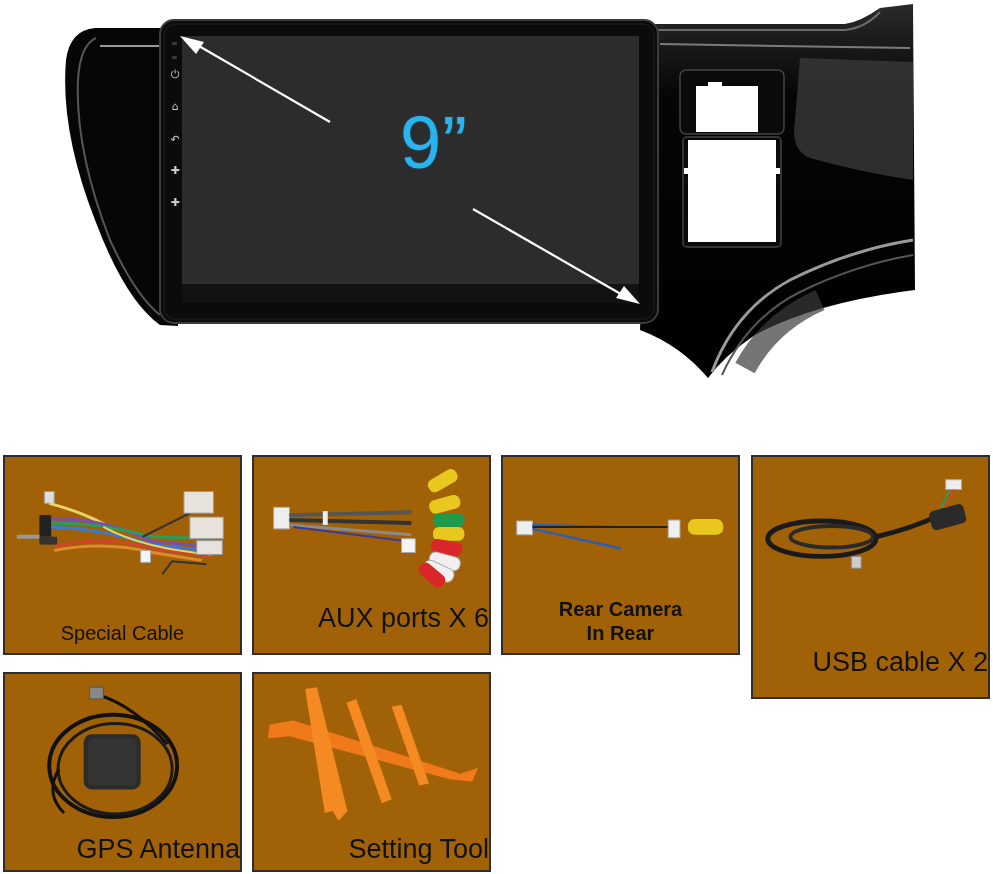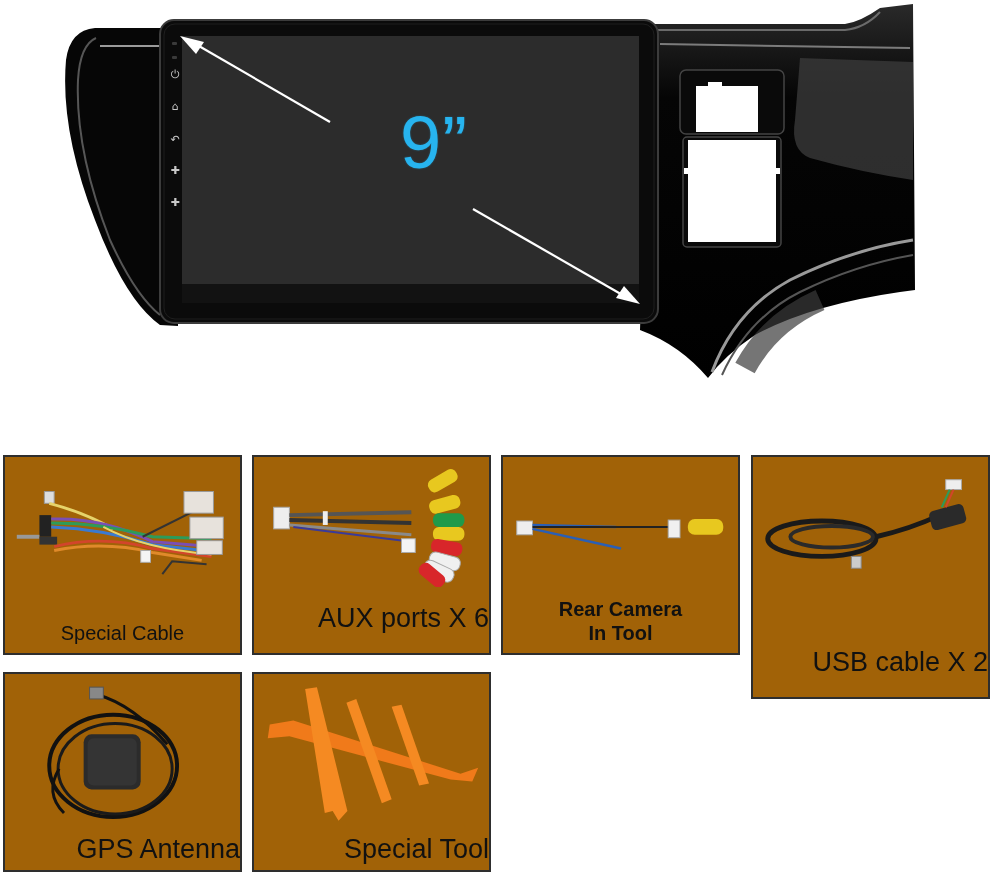--- a/index.html
+++ b/index.html
@@ -153,21 +153,21 @@
   <svg class="pic" viewBox="0 0 239 130">
     <rect x="14" y="64" width="16" height="14" fill="#eee" stroke="#aaa"></rect>
     <path d="M30,68 L115,70" stroke="#2a5fb5" stroke-width="2.5"></path>
     <path d="M30,72 L120,92" stroke="#2a5fb5" stroke-width="2.5"></path>
     <path d="M30,70 L175,70" stroke="#222" stroke-width="2"></path>
     <rect x="168" y="63" width="12" height="18" fill="#f0f0f0" stroke="#aaa"></rect>
     <rect x="188" y="62" width="36" height="16" rx="7" fill="#e8c81f"></rect>
   </svg>
   <div class="cap two">
     <div>Rear Camera</div>
-    <div>In Tool</div>
+    <div>In Rear</div>
   </div>
 </div>
 
 <div class="acc-box" style="left:751px;top:455px;width:239px;height:244px;">
   <svg class="pic" viewBox="0 0 239 130">
     <ellipse cx="70" cy="82" rx="55" ry="18" fill="none" stroke="#1a1a1a" stroke-width="5"></ellipse>
     <ellipse cx="80" cy="80" rx="42" ry="11" fill="none" stroke="#2a2a2a" stroke-width="4"></ellipse>
     <path d="M125,80 Q160,72 190,58" stroke="#1a1a1a" stroke-width="5" fill="none"></path>
     <rect x="180" y="50" width="36" height="20" rx="5" fill="#2a2a2a" transform="rotate(-15 198 60)"></rect>
     <rect x="196" y="22" width="16" height="10" fill="#eee" stroke="#aaa"></rect>
@@ -191,14 +191,14 @@
   <div class="cap one low">GPS Antenna</div>
 </div>
 
 <div class="acc-box" style="left:252px;top:672px;width:239px;height:200px;">
   <svg class="pic" viewBox="0 0 239 160" style="height:160px">
     <path d="M16,50 L40,46 L210,100 L228,94 L222,108 L200,106 L36,62 L14,64 Z" fill="#f07a1a"></path>
     <path d="M52,14 L64,12 L95,138 L86,148 L80,138 L72,140 Z" fill="#f58a22"></path>
     <path d="M94,28 L104,24 L140,126 L130,130 Z" fill="#f58a22"></path>
     <path d="M140,32 L150,30 L178,110 L168,112 Z" fill="#f58a22"></path>
   </svg>
-  <div class="cap one low">Special Tool</div>
+  <div class="cap one low">Setting Tool</div>
 </div>
 
 </body></html>

